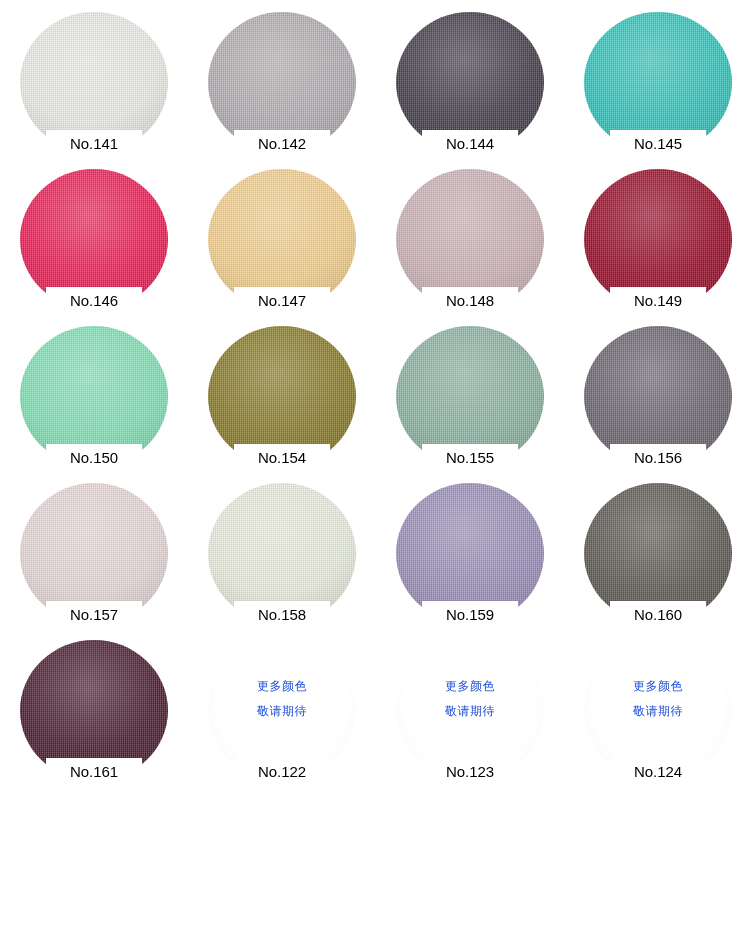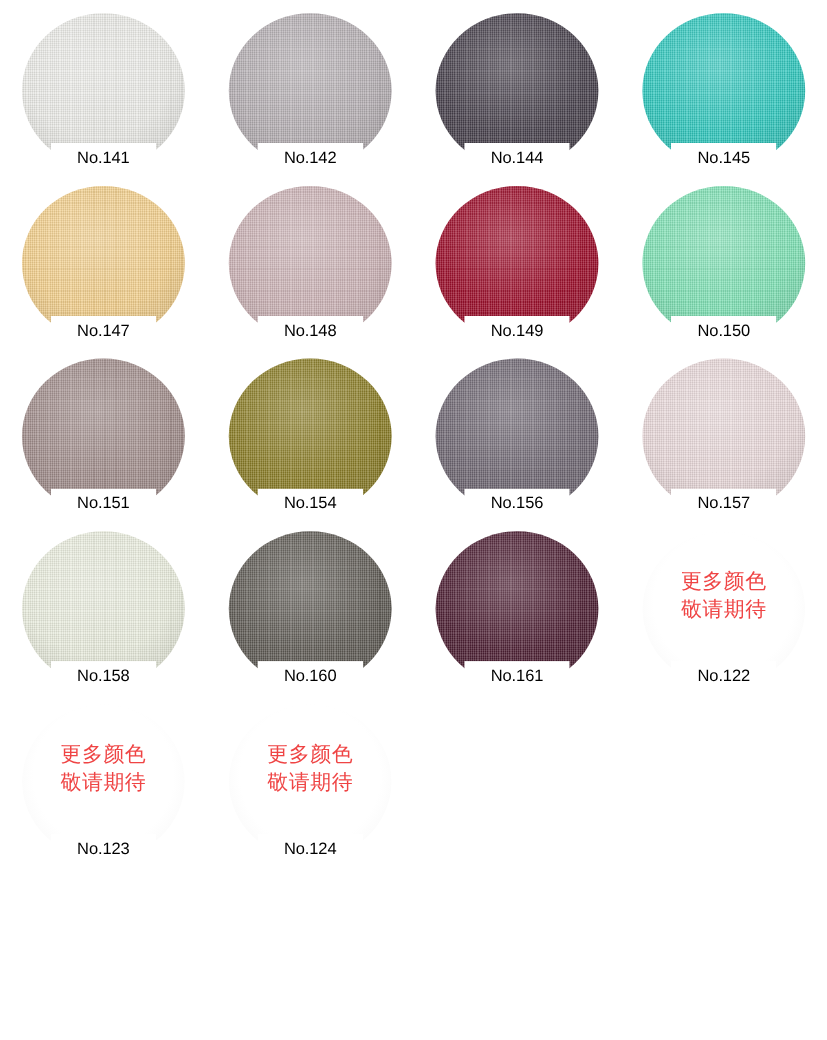--- a/index.html
+++ b/index.html
@@ -94,23 +94,23 @@
         #e2e2e2 96%,
         #d6d6d6 100%);
   }
 
   .placeholder-text {
     position: absolute;
     left: 0;
     right: 0;
     top: 34px;
     text-align: center;
-    font-size: 19px;
+    font-size: 12px;
     line-height: 25px;
-    color: #ef4444;
+    color: #1d4ed8;
     letter-spacing: 0.5px;
     font-family: "DejaVu Sans", "Liberation Sans", sans-serif;
     pointer-events: none;
   }
   .placeholder-text span { display: block; }
 
   
   .label-band {
     position: absolute;
     left: 50%;
@@ -169,20 +169,29 @@
     <div class="swatch-cell">
       <div class="disc" style="background-color: rgb(47, 197, 187);">
         <div class="weave"></div>
         <div class="shade"></div>
       </div>
       <div class="label-band">
         <div class="label-text">No.145</div>
       </div>
     </div>
     <div class="swatch-cell">
+      <div class="disc" style="background-color: rgb(237, 31, 86);">
+        <div class="weave"></div>
+        <div class="shade"></div>
+      </div>
+      <div class="label-band">
+        <div class="label-text">No.146</div>
+      </div>
+    </div>
+    <div class="swatch-cell">
       <div class="disc" style="background-color: rgb(242, 207, 141);">
         <div class="weave"></div>
         <div class="shade"></div>
       </div>
       <div class="label-band">
         <div class="label-text">No.147</div>
       </div>
     </div>
     <div class="swatch-cell">
       <div class="disc" style="background-color: rgb(203, 178, 181);">
@@ -205,38 +214,38 @@
     <div class="swatch-cell">
       <div class="disc" style="background-color: rgb(127, 224, 180);">
         <div class="weave"></div>
         <div class="shade"></div>
       </div>
       <div class="label-band">
         <div class="label-text">No.150</div>
       </div>
     </div>
     <div class="swatch-cell">
-      <div class="disc" style="background-color: rgb(160, 141, 139);">
-        <div class="weave"></div>
-        <div class="shade"></div>
-      </div>
-      <div class="label-band">
-        <div class="label-text">No.151</div>
-      </div>
-    </div>
-    <div class="swatch-cell">
       <div class="disc" style="background-color: rgb(138, 125, 39);">
         <div class="weave"></div>
         <div class="shade"></div>
       </div>
       <div class="label-band">
         <div class="label-text">No.154</div>
       </div>
     </div>
     <div class="swatch-cell">
+      <div class="disc" style="background-color: rgb(140, 179, 162);">
+        <div class="weave"></div>
+        <div class="shade"></div>
+      </div>
+      <div class="label-band">
+        <div class="label-text">No.155</div>
+      </div>
+    </div>
+    <div class="swatch-cell">
       <div class="disc" style="background-color: rgb(110, 103, 114);">
         <div class="weave"></div>
         <div class="shade"></div>
       </div>
       <div class="label-band">
         <div class="label-text">No.156</div>
       </div>
     </div>
     <div class="swatch-cell">
       <div class="disc" style="background-color: rgb(230, 214, 215);">
@@ -247,20 +256,29 @@
         <div class="label-text">No.157</div>
       </div>
     </div>
     <div class="swatch-cell">
       <div class="disc" style="background-color: rgb(232, 235, 220);">
         <div class="weave"></div>
         <div class="shade"></div>
       </div>
       <div class="label-band">
         <div class="label-text">No.158</div>
+      </div>
+    </div>
+    <div class="swatch-cell">
+      <div class="disc" style="background-color: rgb(156, 143, 185);">
+        <div class="weave"></div>
+        <div class="shade"></div>
+      </div>
+      <div class="label-band">
+        <div class="label-text">No.159</div>
       </div>
     </div>
     <div class="swatch-cell">
       <div class="disc" style="background-color: rgb(95, 91, 85);">
         <div class="weave"></div>
         <div class="shade"></div>
       </div>
       <div class="label-band">
         <div class="label-text">No.160</div>
       </div>

